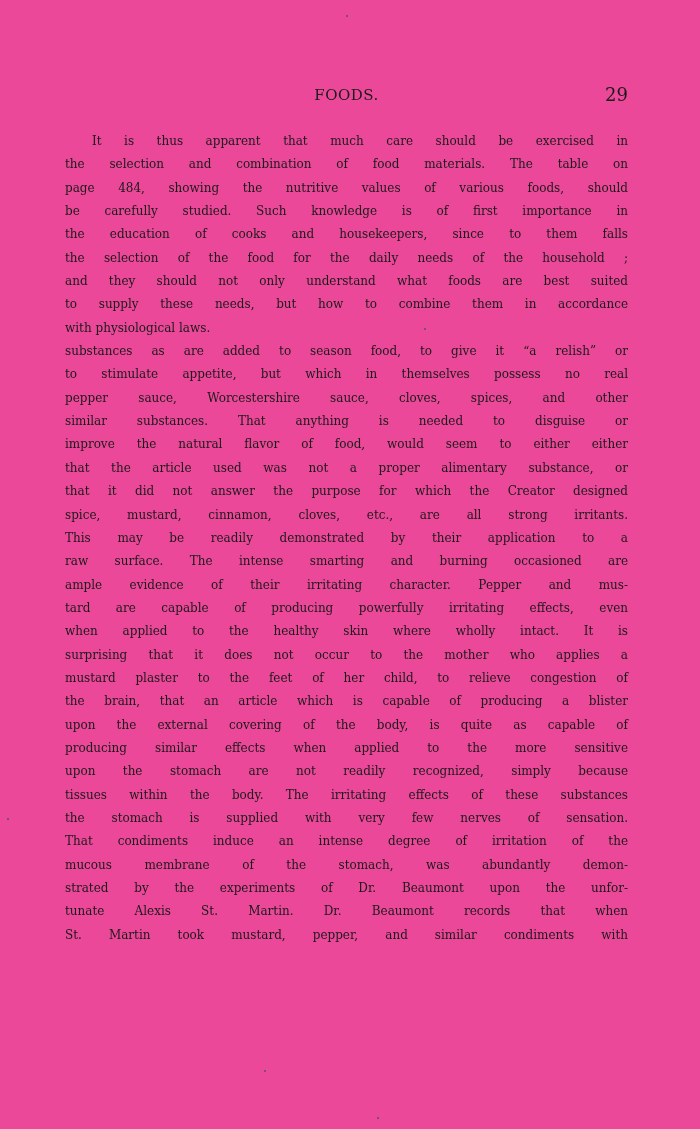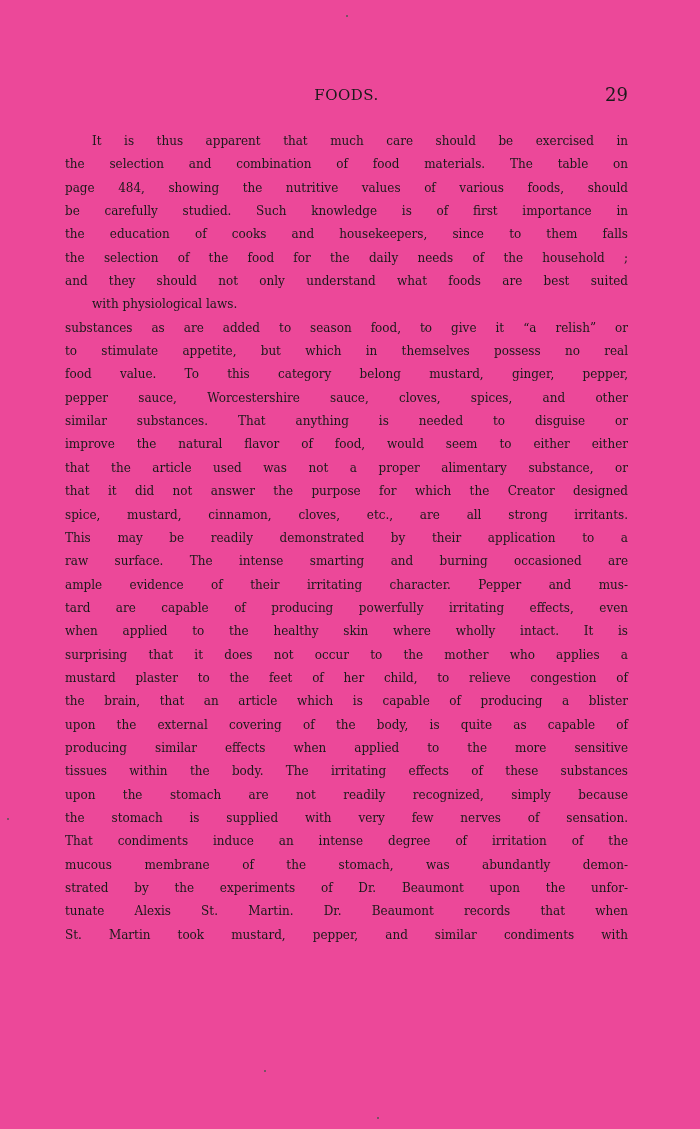--- a/index.html
+++ b/index.html
@@ -6,21 +6,21 @@
   body { width: 700px; height: 1129px; position: relative; overflow: hidden; }
   .page { position: absolute; left: 0; top: 0; width: 700px; height: 1129px; background: #ec4899; color: #1a1a1a;
           font-family: "DejaVu Serif", "Liberation Serif", serif; }
   .speck { position: absolute; width: 2px; height: 2px; background: #555; border-radius: 1px; }
   .header { position: absolute; top: 86px; left: 65px; width: 563px; height: 22px; font-size: 15px; }
   .header .title { position: absolute; left: 0; right: 0; text-align: center; letter-spacing: 0.5px; top: 0; }
   .header .pnum { position: absolute; right: 0; top: -2px; font-size: 18px; margin-left: 39px; }
   .body { position: absolute; top: 130px; left: 65px; width: 563px; font-size: 12px; }
   .line { height: 23.35px; line-height: 23.35px; white-space: nowrap; text-align: justify; text-align-last: justify; overflow: visible; }
   .line.indent { padding-left: 27px; }
-  .line.last { text-align-last: left; margin-left: 27px; }
+  .line.last { text-align-last: left; }
   .bold { font-weight: bold; }
 </style>
 </head>
 <body>
 
 <div class="page">
   <div class="speck" style="left:346px; top:15px;"></div>
   <div class="speck" style="left:7px; top:818px;"></div>
   <div class="speck" style="left:264px; top:1070px;"></div>
   <div class="speck" style="left:377px; top:1117px;"></div>
@@ -33,45 +33,45 @@
 
   <div class="body">
     <div>
       <div class="line indent">It is thus apparent that much care should be exercised in</div>
       <div class="line">the selection and combination of food materials.  The table on</div>
       <div class="line">page 484, showing the nutritive values of various foods, should</div>
       <div class="line">be carefully studied.  Such knowledge is of first importance in</div>
       <div class="line">the education of cooks and housekeepers, since to them falls</div>
       <div class="line">the selection of the food for the daily needs of the household ;</div>
       <div class="line">and they should not only understand what foods are best suited</div>
+      <div class="line">to supply these needs, but how to combine them in accordance</div>
       <div class="line last">with physiological laws.</div>
     </div>
 
     <div>
       <div class="line">substances as are added to season food, to give it “a relish” or</div>
       <div class="line">to stimulate appetite, but which in themselves possess no real</div>
-      <div class="line">food value.  To this category belong mustard, ginger, pepper,</div>
       <div class="line">pepper sauce, Worcestershire sauce, cloves, spices, and other</div>
       <div class="line">similar substances.  That anything is needed to disguise or</div>
       <div class="line">improve the natural flavor of food, would seem to either either</div>
       <div class="line">that the article used was not a proper alimentary substance, or</div>
       <div class="line">that it did not answer the purpose for which the Creator designed</div>
       <div class="line">spice, mustard, cinnamon, cloves, etc., are all strong irritants.</div>
       <div class="line">This may be readily demonstrated by their application to a</div>
       <div class="line">raw surface.  The intense smarting and burning occasioned are</div>
       <div class="line">ample evidence of their irritating character.  Pepper and mus-</div>
       <div class="line">tard are capable of producing powerfully irritating effects, even</div>
       <div class="line">when applied to the healthy skin where wholly intact.  It is</div>
       <div class="line">surprising that it does not occur to the mother who applies a</div>
       <div class="line">mustard plaster to the feet of her child, to relieve congestion of</div>
       <div class="line">the brain, that an article which is capable of producing a blister</div>
       <div class="line">upon the external covering of the body, is quite as capable of</div>
       <div class="line">producing similar effects when applied to the more sensitive</div>
+      <div class="line">upon the stomach are not readily recognized, simply because</div>
       <div class="line">tissues within the body.  The irritating effects of these substances</div>
-      <div class="line">upon the stomach are not readily recognized, simply because</div>
       <div class="line">the stomach is supplied with very few nerves of sensation.</div>
       <div class="line">That condiments induce an intense degree of irritation of the</div>
       <div class="line">mucous membrane of the stomach, was abundantly demon-</div>
       <div class="line">strated by the experiments of Dr. Beaumont upon the unfor-</div>
       <div class="line">tunate Alexis St. Martin.  Dr. Beaumont records that when</div>
       <div class="line">St. Martin took mustard, pepper, and similar condiments with</div>
       <div class="line"></div>
     </div>
   </div>
 </div>

